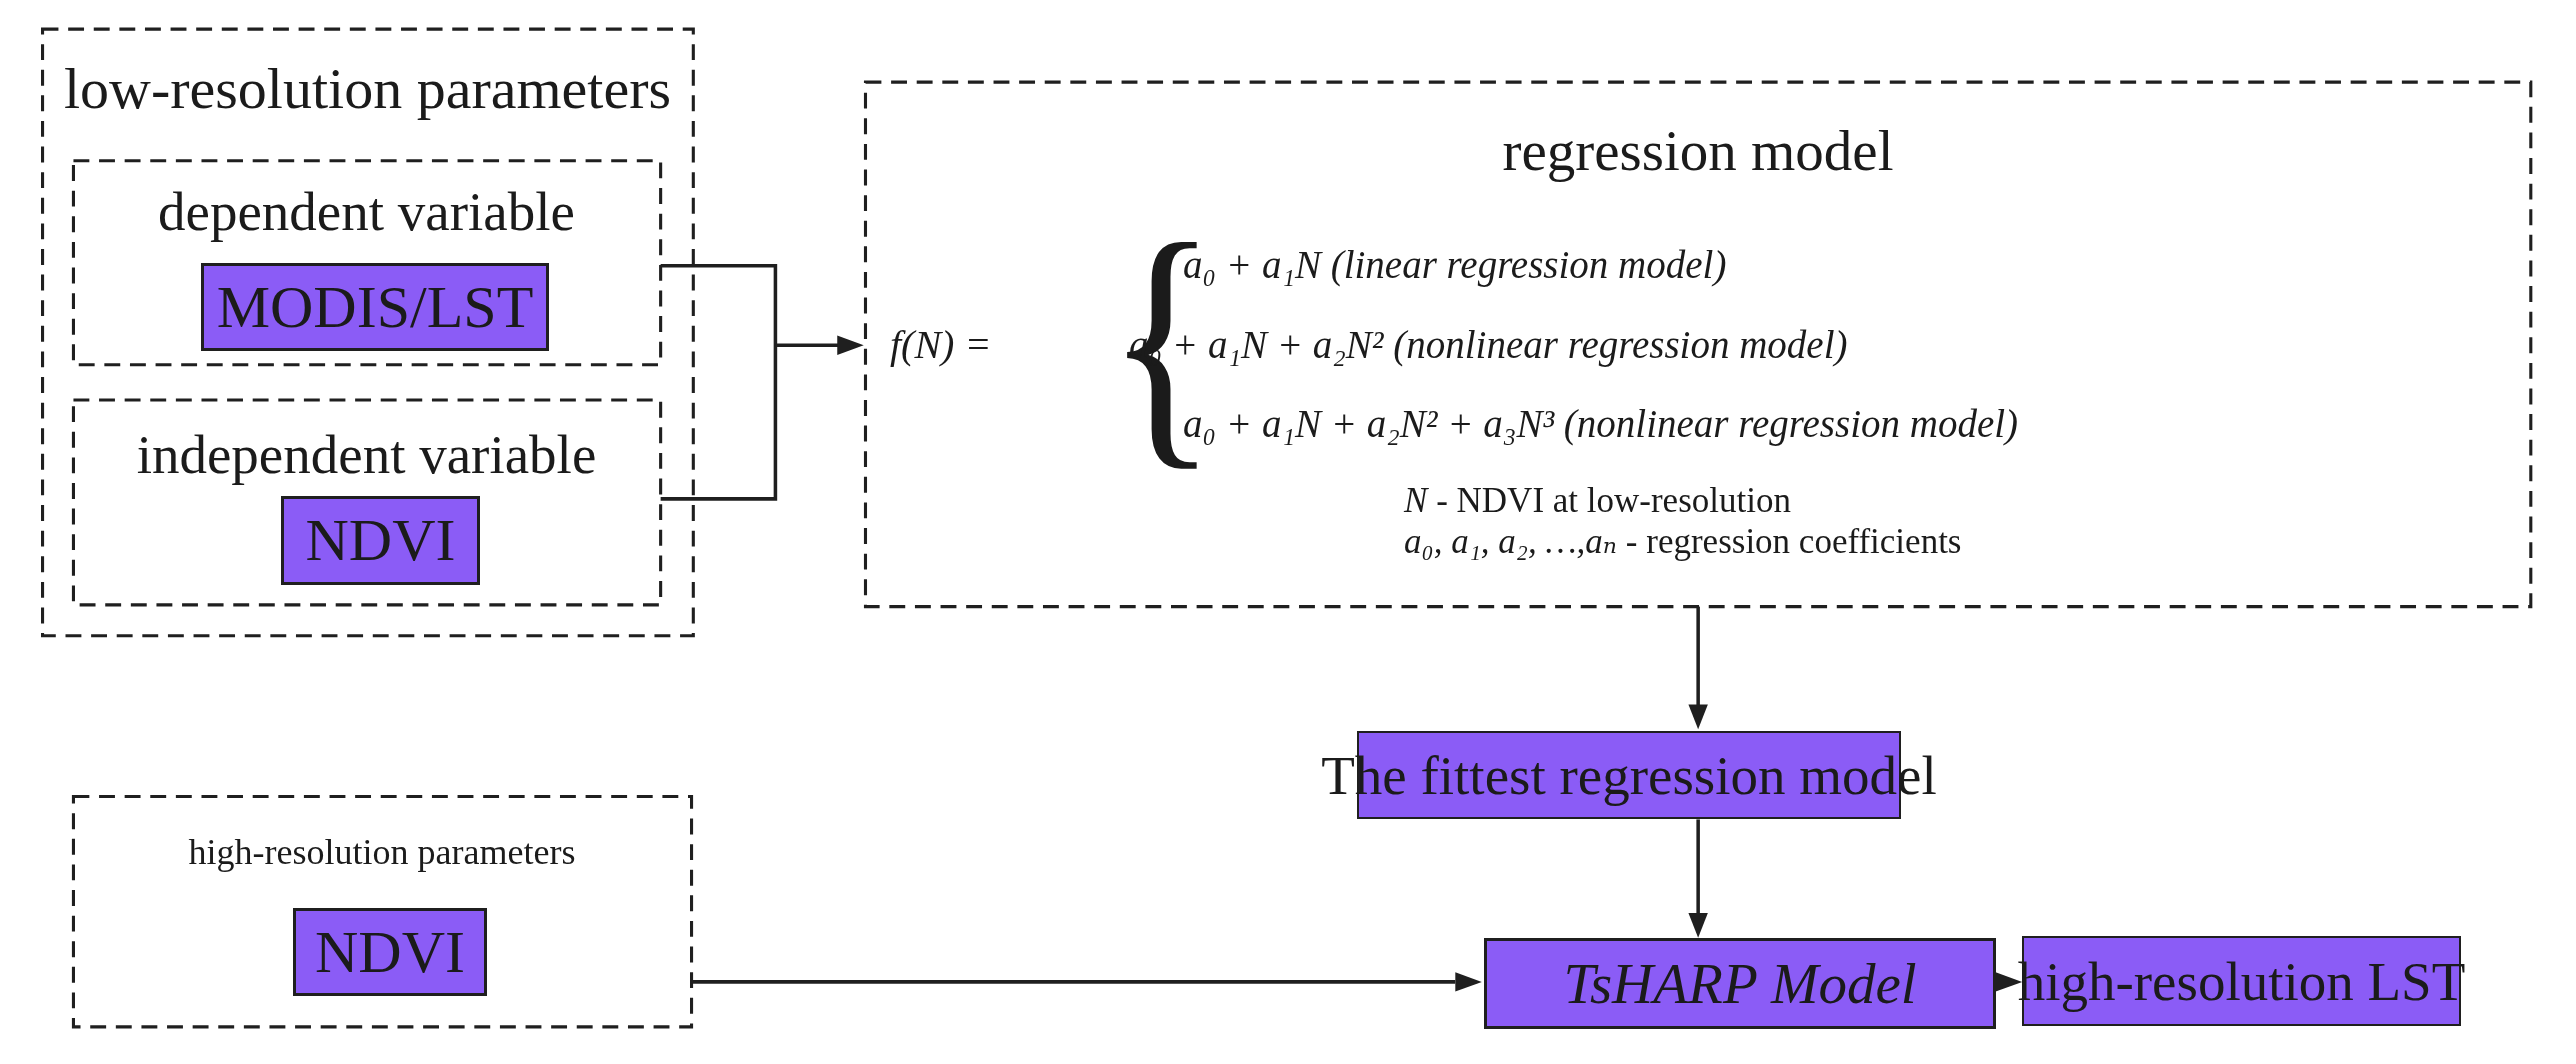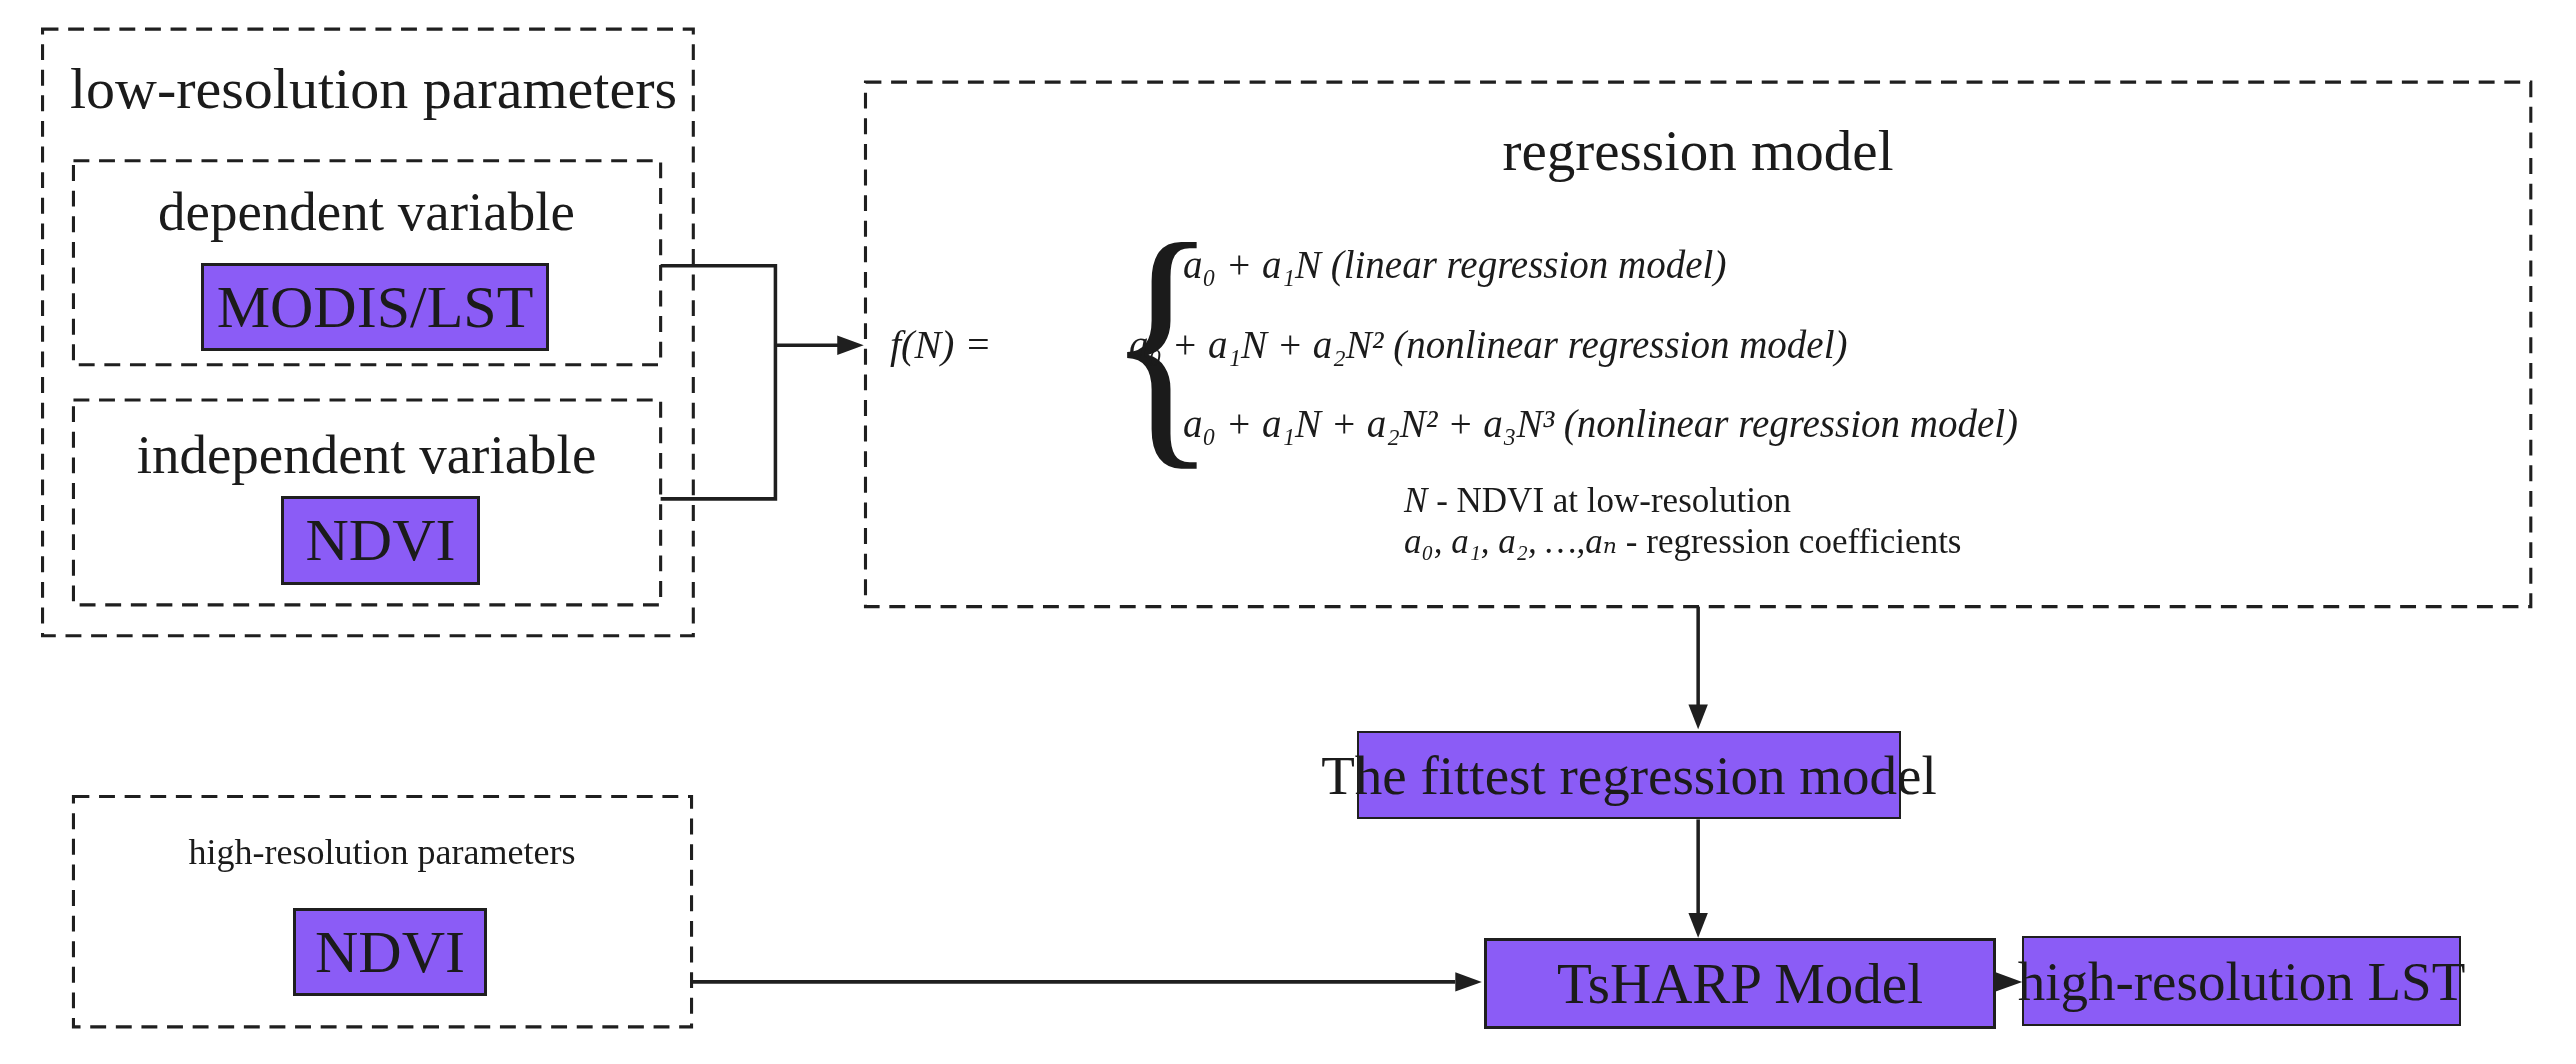--- a/index.html
+++ b/index.html
@@ -57,21 +57,21 @@
     <line x1="1923" y1="928" x2="1923" y2="1036"></line>
     <polygon fill="#1f1f1f" stroke="none" points="1923,1062 1912,1034 1934,1034"></polygon>
 
     <line x1="783" y1="1112" x2="1648" y2="1112"></line>
     <polygon fill="#1f1f1f" stroke="none" points="1678,1112 1648,1101 1648,1123"></polygon>
 
     <line x1="2164" y1="1112" x2="2262" y2="1112"></line>
     <polygon fill="#1f1f1f" stroke="none" points="2290,1112 2260,1101 2260,1123"></polygon>
   </svg>
 
-  <div class="abs ctr label" style="left:48px;top:57px;width:651px;font-size:58px;line-height:64px;text-align:center;">low-resolution parameters</div>
+  <div class="abs ctr label" style="left:42px;top:57px;width:651px;font-size:58px;line-height:64px;text-align:center;">low-resolution parameters</div>
 
   <div class="abs ctr label" style="left:73px;top:181px;width:587px;font-size:55px;line-height:62px;">dependent variable</div>
 
   <div class="solidbox" style="left:201px;top:263px;width:348px;height:88px;">
     <span class="label" style="font-size:60px;">MODIS/LST</span>
   </div>
 
   <div class="abs ctr label" style="left:73px;top:424px;width:587px;font-size:55px;line-height:62px;">independent variable</div>
 
   <div class="solidbox" style="left:281px;top:496px;width:199px;height:89px;">
@@ -92,21 +92,21 @@
     <span class="it">N</span><span class="gap">- NDVI at low-resolution</span>
   </div>
   <div class="note" style="left:1404px;top:522px;">
     <span class="it">a₀, a₁, a₂, …,aₙ</span><span class="gap">- regression coefficients</span>
   </div>
 
   <div class="solidbox" style="left:1357px;top:731px;width:544px;height:88px;border-width:2.6px;">
     <span class="label" style="font-size:55px;">The fittest regression model</span>
   </div>
 
-  <div class="solidbox" style="left:1484px;top:938px;width:512px;height:91px;">
+  <div class="solidbox" style="left:1484px;top:938px;width:512px;height:91px;font-style:italic;">
     <span class="label" style="font-size:57px;">TsHARP Model</span>
   </div>
 
   <div class="solidbox" style="left:2022px;top:936px;width:439px;height:90px;border-width:2.6px;">
     <span class="label" style="font-size:55px;">high-resolution LST</span>
   </div>
 
   <div class="abs ctr label" style="left:73px;top:823px;width:618px;font-size:36px;line-height:58px;">high-resolution parameters</div>
 
   <div class="solidbox" style="left:293px;top:908px;width:194px;height:88px;">

